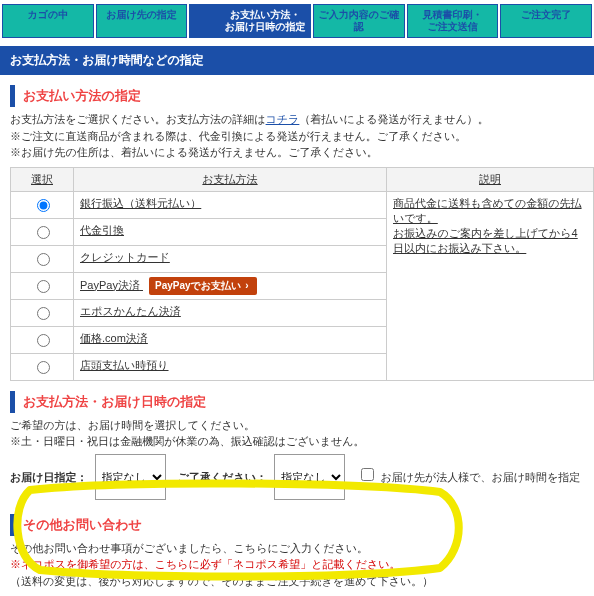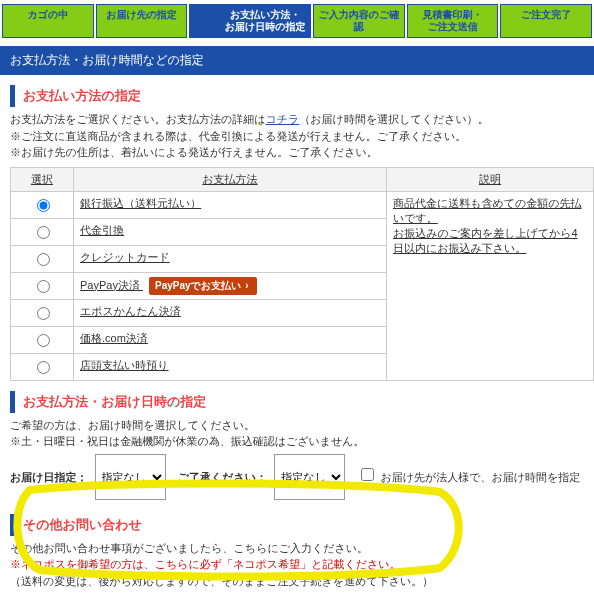--- a/index.html
+++ b/index.html
@@ -18,40 +18,40 @@
     display: flex;
     gap: 2px;
     padding: 4px 2px 8px 2px;
     background: #fff;
   }
   .step {
     flex: 1;
     text-align: center;
     font-size: 10px;
     color: #1b4fa8;
-    background: #84cc16;
+    background: #14b8a6;
     border: 1px solid #1b4fa8;
     padding: 4px 2px;
     line-height: 1.2;
     font-weight: bold;
     white-space: pre-line;
   }
   .step.active {
     background: #1b4fa8;
     color: #fff;
     padding-left: 32px;
   }
 
   
   .mainbanner {
     background: #1b4fa8;
     color: #fff;
     padding: 6px 10px;
     font-size: 12px;
-    font-weight: normal;
+    font-weight: bold;
   }
 
   
   h2.section {
     margin: 10px 0 4px 10px;
     padding: 2px 0 2px 8px;
     border-left: 5px solid #1b4fa8;
     color: #ef4444;
     font-size: 13px;
     font-weight: bold;
@@ -144,21 +144,21 @@
   <div class="step">見積書印刷・
 ご注文送信</div>
   <div class="step">ご注文完了</div>
 </div>
 
 <div class="mainbanner">お支払方法・お届け時間などの指定</div>
 
 <h2 class="section">お支払い方法の指定</h2>
 <div class="intro">
   <div>
-    <span>お支払方法をご選択ください。お支払方法の詳細は</span><a href="#">コチラ</a><span>（お届け時間を選択してください）。</span>
+    <span>お支払方法をご選択ください。お支払方法の詳細は</span><a href="#">コチラ</a><span>（着払いによる発送が行えません）。</span>
   </div>
   <div>※ご注文に直送商品が含まれる際は、代金引換による発送が行えません。ご了承ください。</div>
   <div>※お届け先の住所は、着払いによる発送が行えません。ご了承ください。</div>
 </div>
 
 <table class="paytable">
   <tbody>
       <tr>
     <th class="col-select">選択</th>
     <th class="col-method">お支払方法</th>

